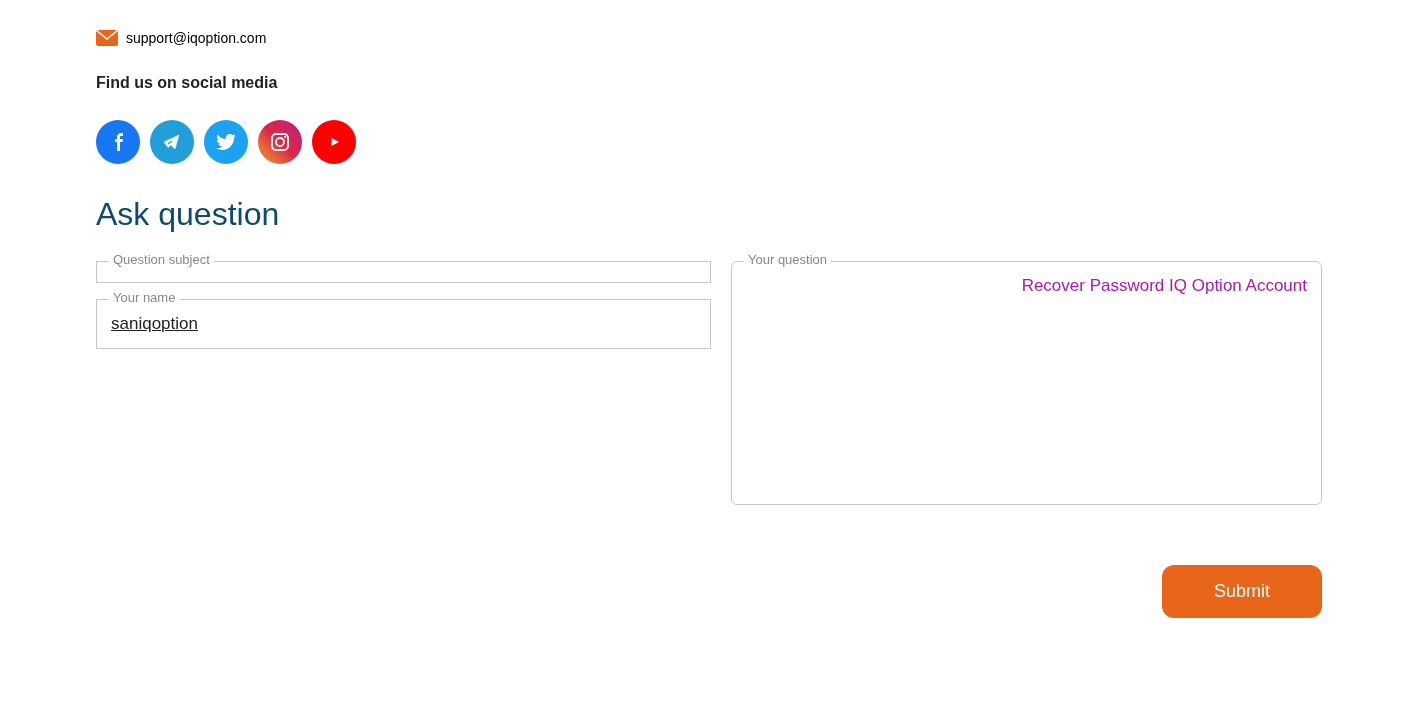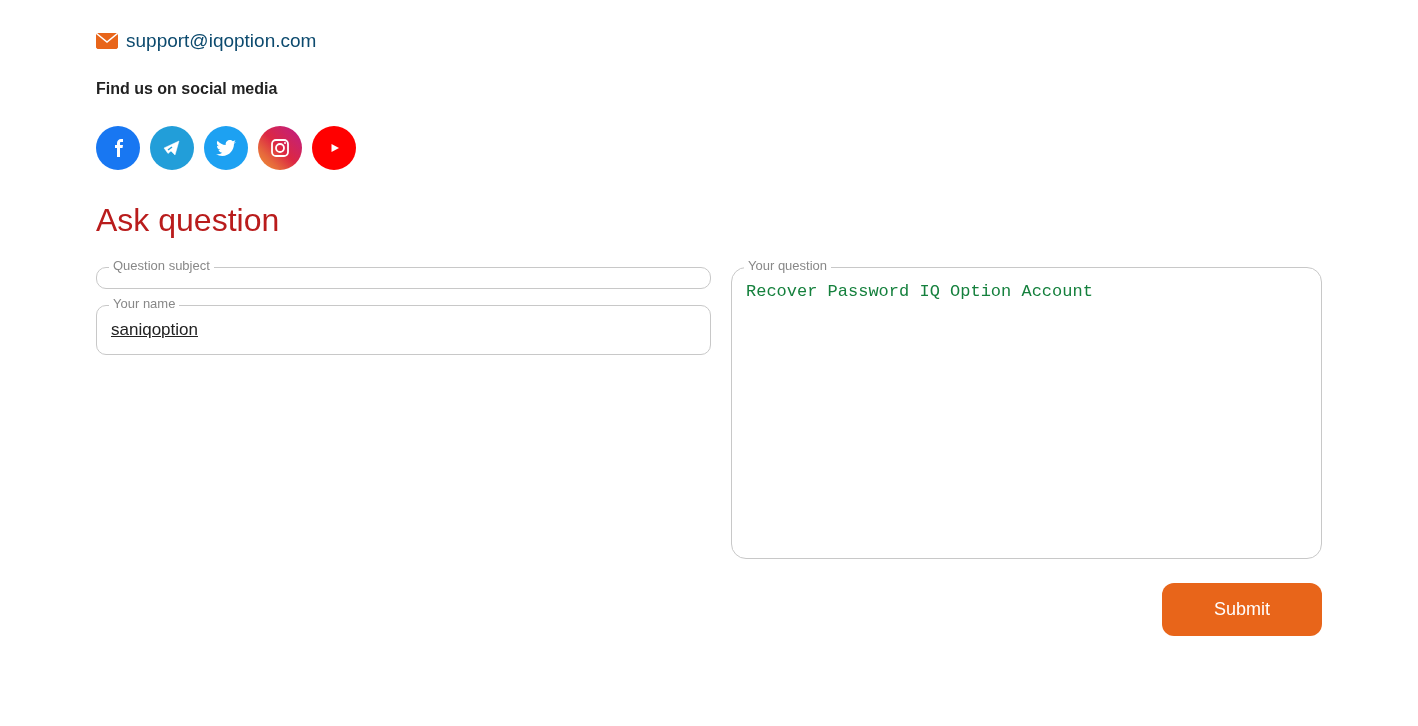--- a/index.html
+++ b/index.html
@@ -24,23 +24,23 @@
       margin-bottom: 28px;
     }
 
     .email-icon {
       display: inline-flex;
       align-items: center;
       justify-content: center;
     }
 
     .email-link {
-      color: #0c4a6e;
+      color: #000000;
       text-decoration: none;
-      font-size: 19px;
+      font-size: 14px;
       font-weight: 400;
     }
 
     .social-section {
       margin-bottom: 32px;
     }
 
     .social-label {
       font-size: 16px;
       font-weight: 600;
@@ -70,21 +70,21 @@
 
     .social-facebook { background: #1877f2; }
     .social-telegram { background: #229ed9; }
     .social-twitter { background: #1da1f2; }
     .social-instagram { background: linear-gradient(45deg, #f09433 0%, #e6683c 25%, #dc2743 50%, #cc2366 75%, #bc1888 100%); }
     .social-youtube { background: #ff0000; }
 
     .ask-question-title {
       font-size: 32px;
       font-weight: 400;
-      color: #b91c1c;
+      color: #0c4a6e;
       margin-bottom: 28px;
     }
 
     .form-layout {
       display: flex;
       gap: 20px;
       align-items: flex-start;
     }
 
     .form-left {
@@ -95,21 +95,21 @@
     }
 
     .form-right {
       flex: 1;
       min-height: 280px;
     }
 
     .field-group {
       position: relative;
       border: 1px solid #c8c8c8;
-      border-radius: 10px;
+      border-radius: 0;
       padding: 10px 14px 10px 14px;
       background: #fff;
     }
 
     .field-label {
       position: absolute;
       top: -10px;
       left: 12px;
       background: #fff;
       padding: 0 4px;
@@ -150,47 +150,48 @@
       font-size: 17px;
       color: #222;
       background: transparent;
       padding: 4px 0;
       text-decoration: underline;
     }
 
     .question-textarea-group {
       position: relative;
       border: 1px solid #c8c8c8;
-      border-radius: 15px;
+      border-radius: 6px;
       padding: 10px 14px;
       background: #fff;
-      height: 292px;
+      height: 244px;
     }
 
     .question-textarea-label {
       position: absolute;
       top: -10px;
       left: 12px;
       background: #fff;
       padding: 0 4px;
       font-size: 13px;
       color: #888;
     }
 
     .question-textarea {
       width: 100%;
       height: 100%;
       border: none;
       outline: none;
       font-size: 17px;
-      color: #15803d;
+      color: #a21caf;
       background: transparent;
       resize: none;
       padding: 4px 0;
-      font-family: Liberation Mono, monospace;
+      font-family: Liberation Sans, sans-serif;
+      text-align: right;
     }
 
     .submit-row {
       display: flex;
       justify-content: flex-end;
       margin-top: 24px;
     }
 
     .submit-button {
       background: #e8651a;

